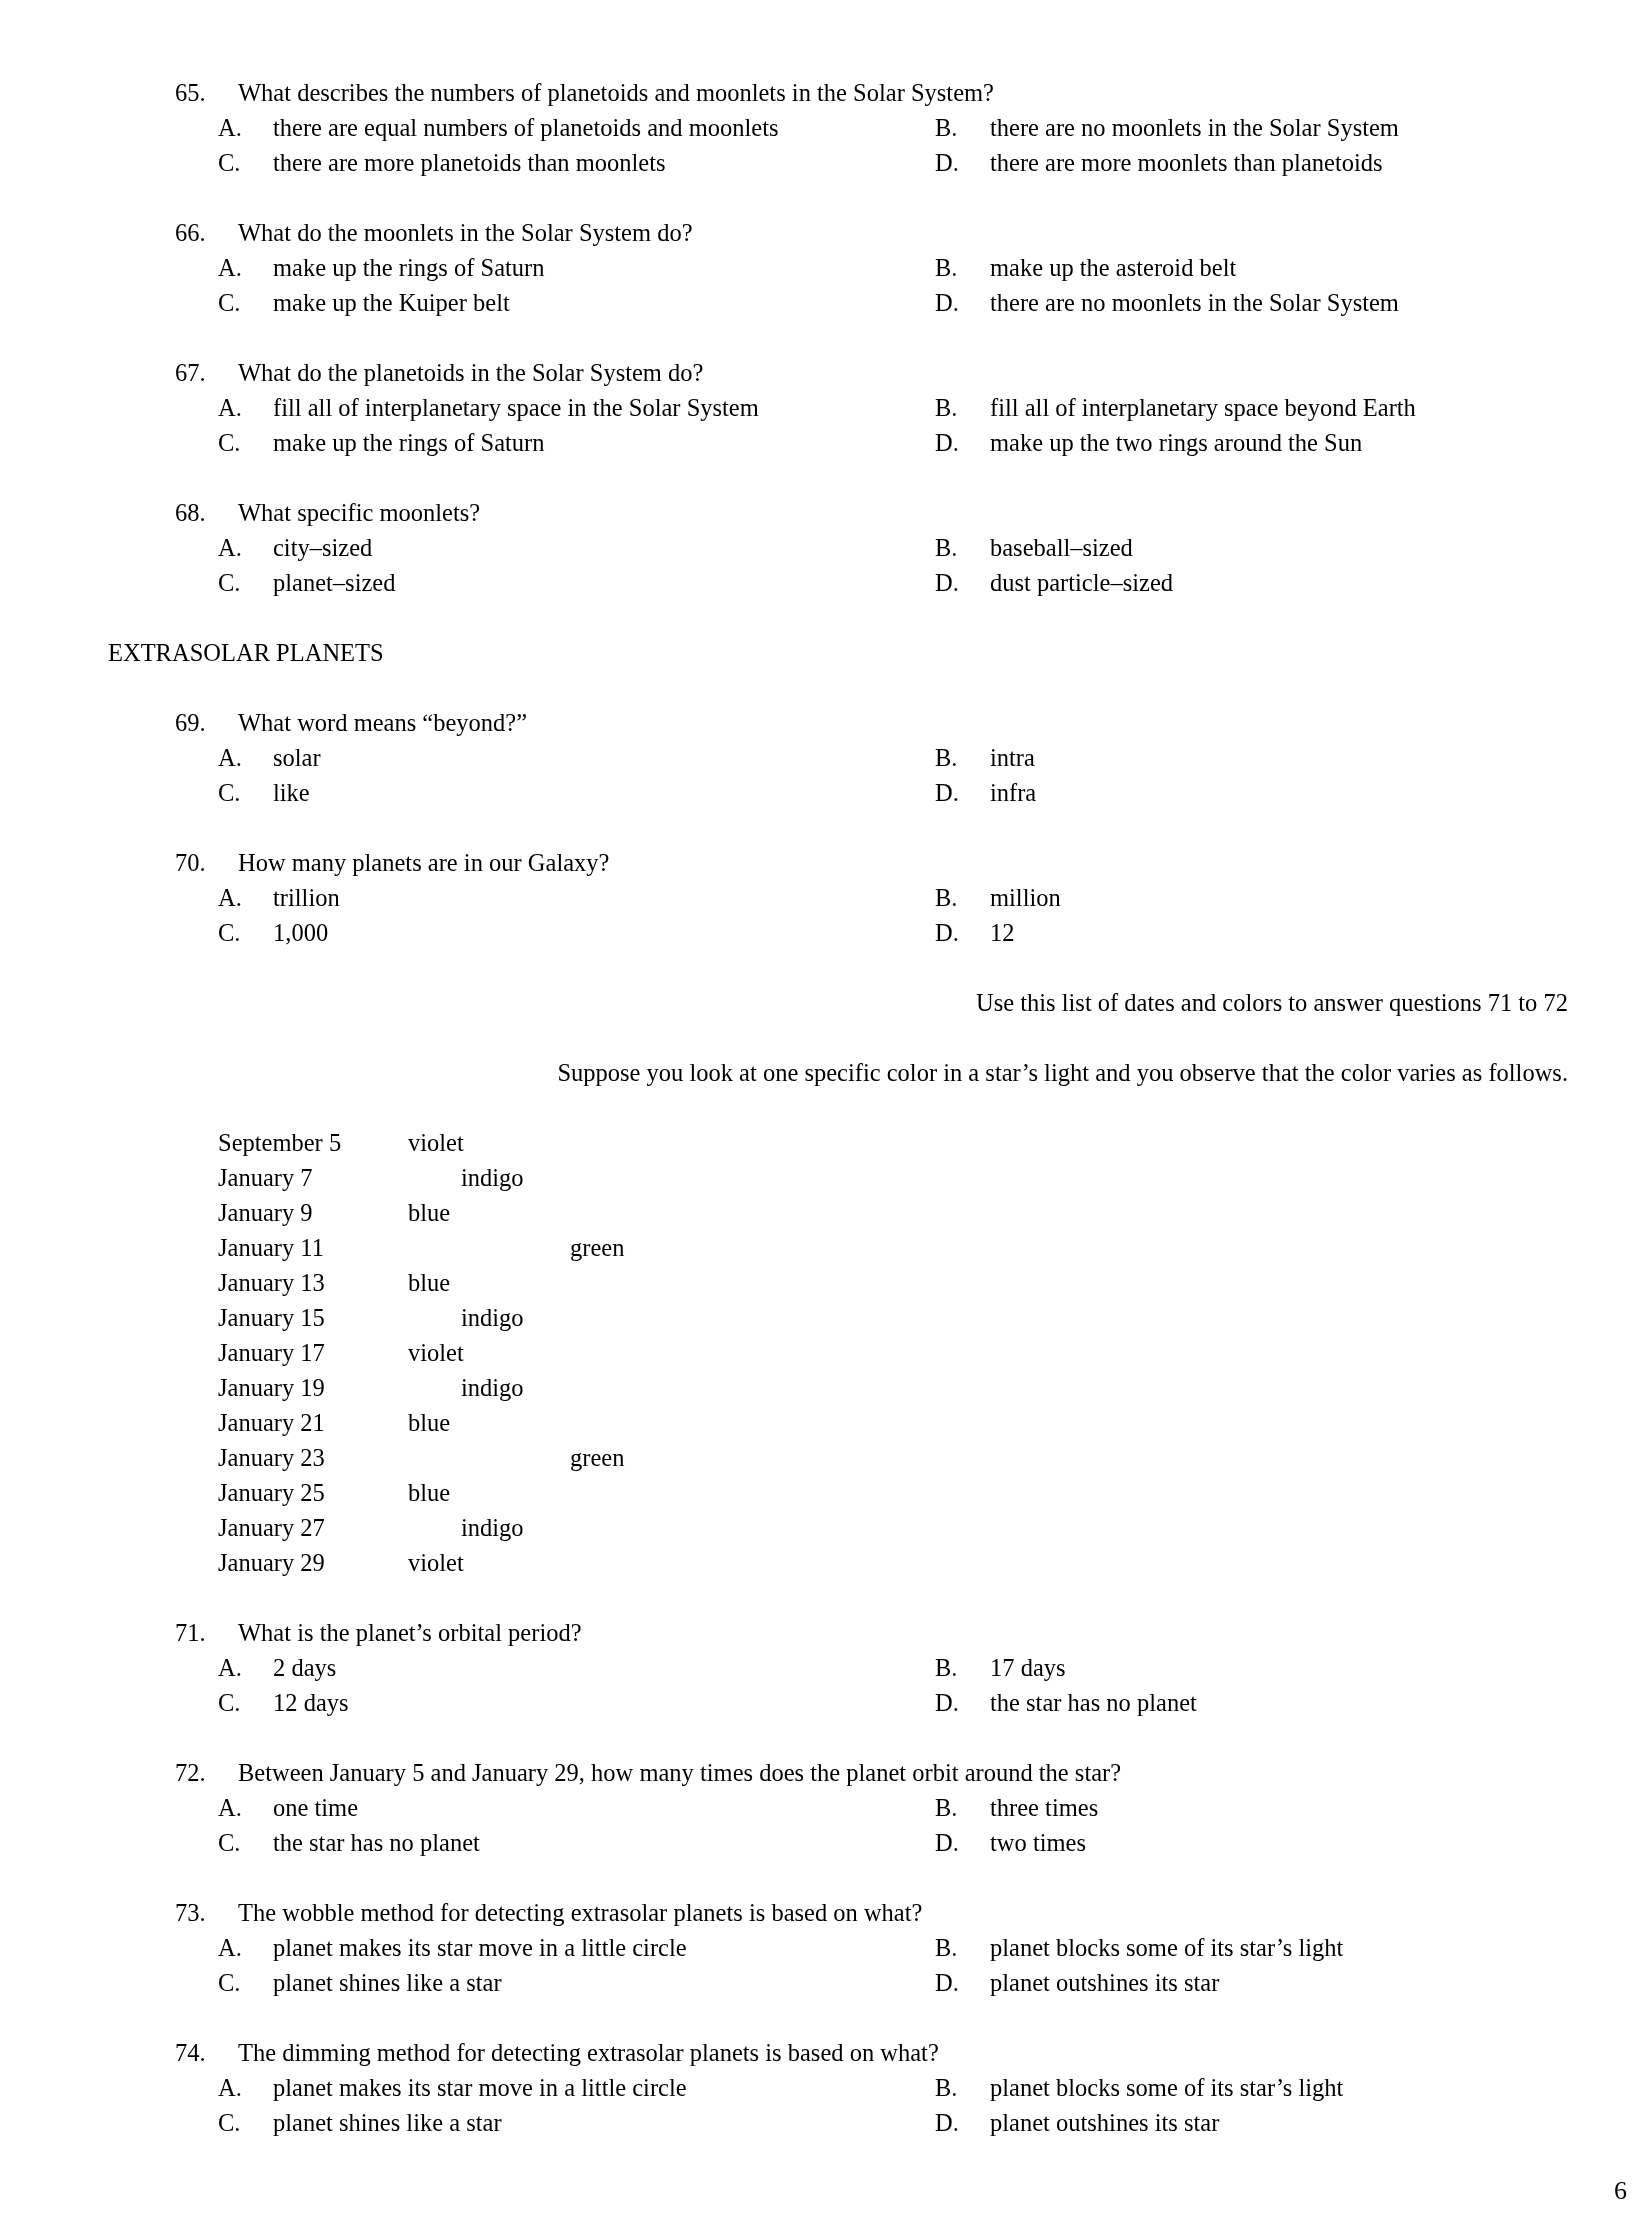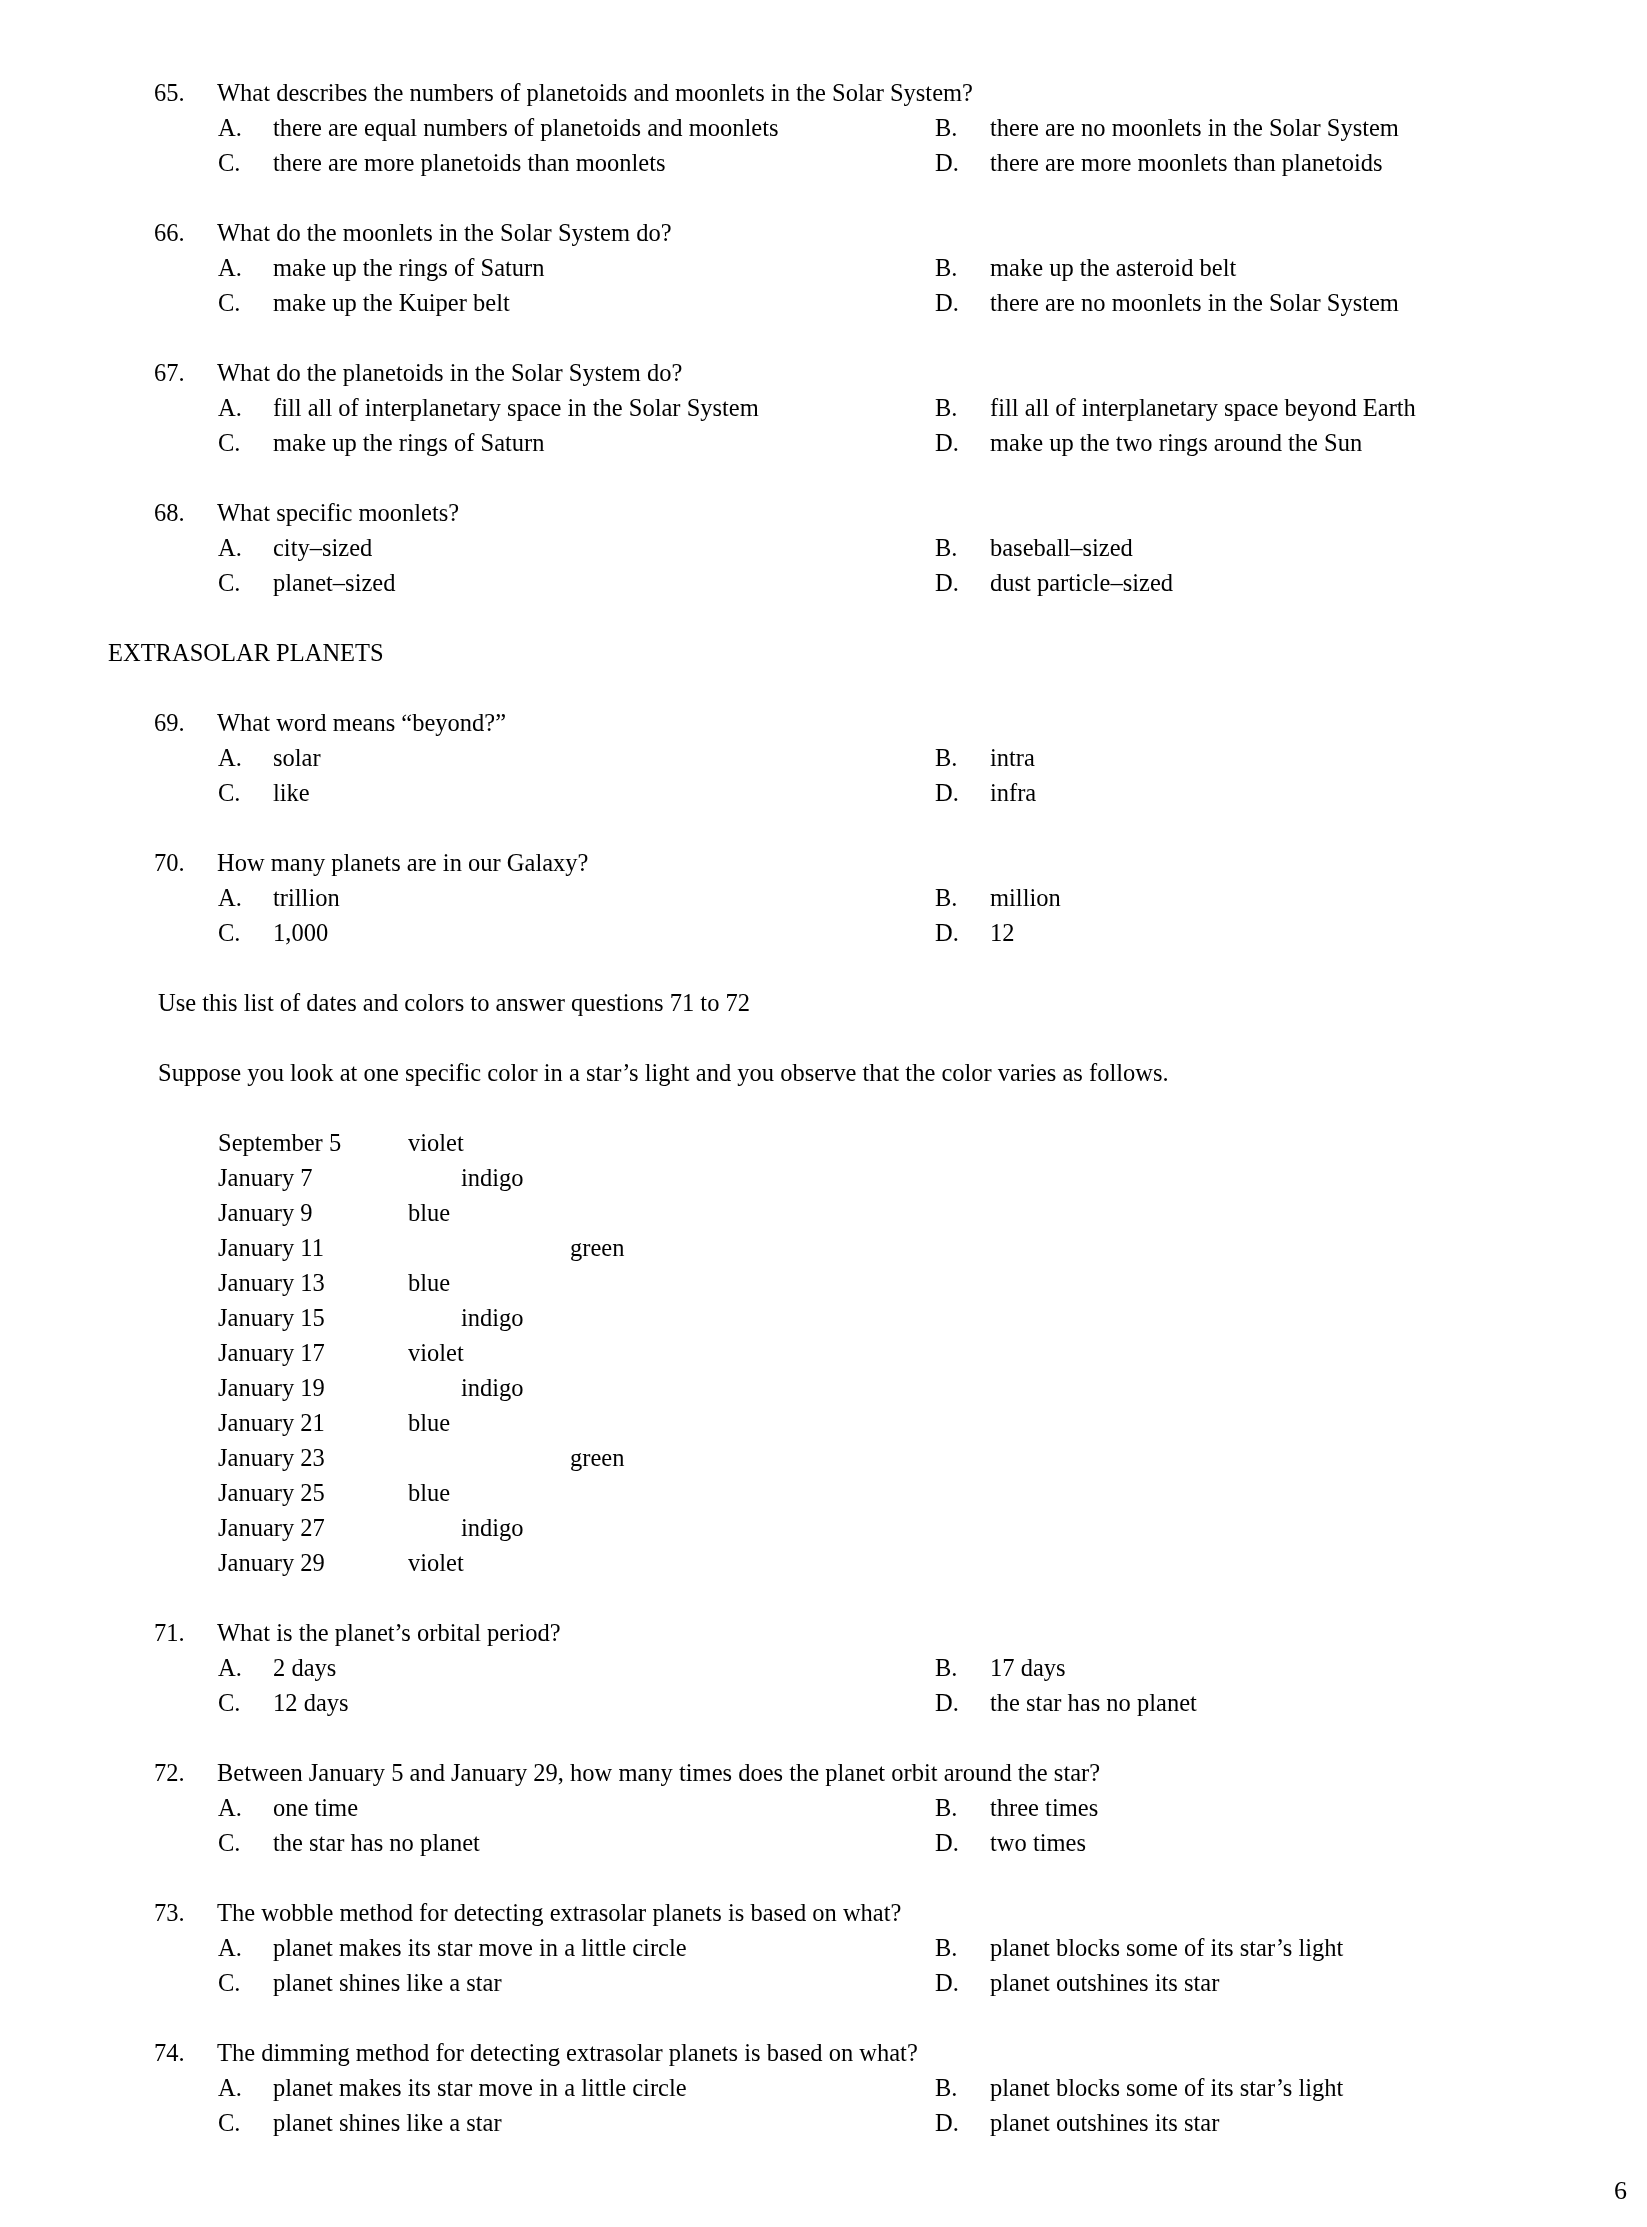--- a/index.html
+++ b/index.html
@@ -9,26 +9,26 @@
     height: 2227px;
     position: relative;
     font-family: "Liberation Serif", "DejaVu Serif", serif;
     font-size: 24.5px;
     line-height: 35px;
     color: #000000;
   }
   .page { padding: 75px 79px 0 108px; }
   .block { margin-bottom: 35px; }
   .q-head { display: flex; }
-  .q-num { margin-left: 46px; width: 63px; flex-shrink: 0; }
+  .q-num { margin-left: 67px; width: 63px; flex-shrink: 0; }
   .q-text { flex: 1; }
   .opts { display: grid; grid-template-columns: 717px 1fr; margin-left: 110px; }
   .opt { display: flex; }
   .opt-letter { width: 55px; flex-shrink: 0; }
-  .indent { margin-left: 50px; }
+  .indent { margin-left: 108px; text-align: right; }
   .obs-row { margin-left: 110px; }
   .obs-date { display: inline-block; width: 190px; }
   .c0 { margin-left: 0; }
   .c1 { margin-left: 53px; }
   .c2 { }
   .c3 { margin-left: 162px; }
   .page-num { position: absolute; right: 20px; bottom: 19px; font-size: 26px; }
 </style>
 </head>
 <body>

